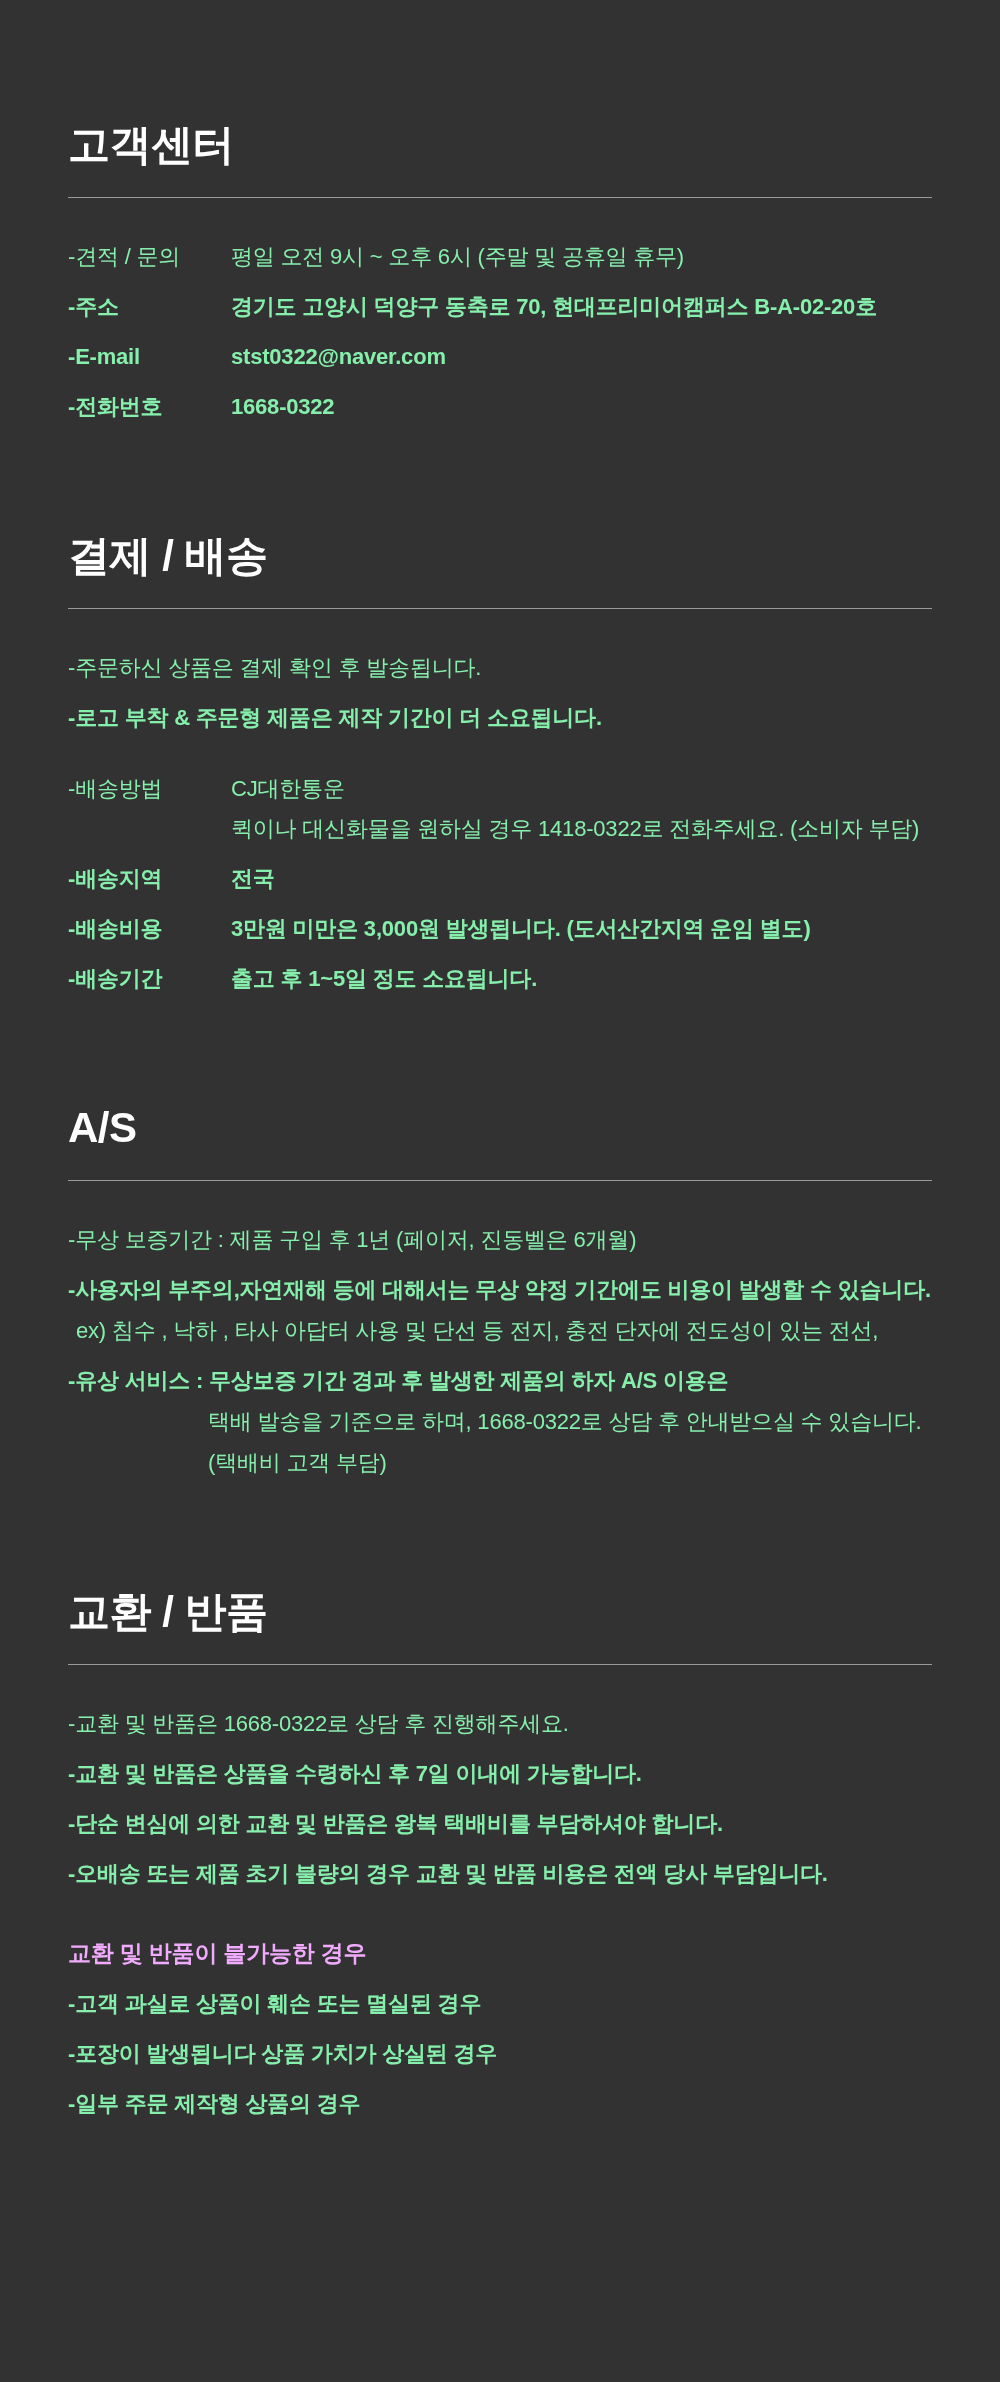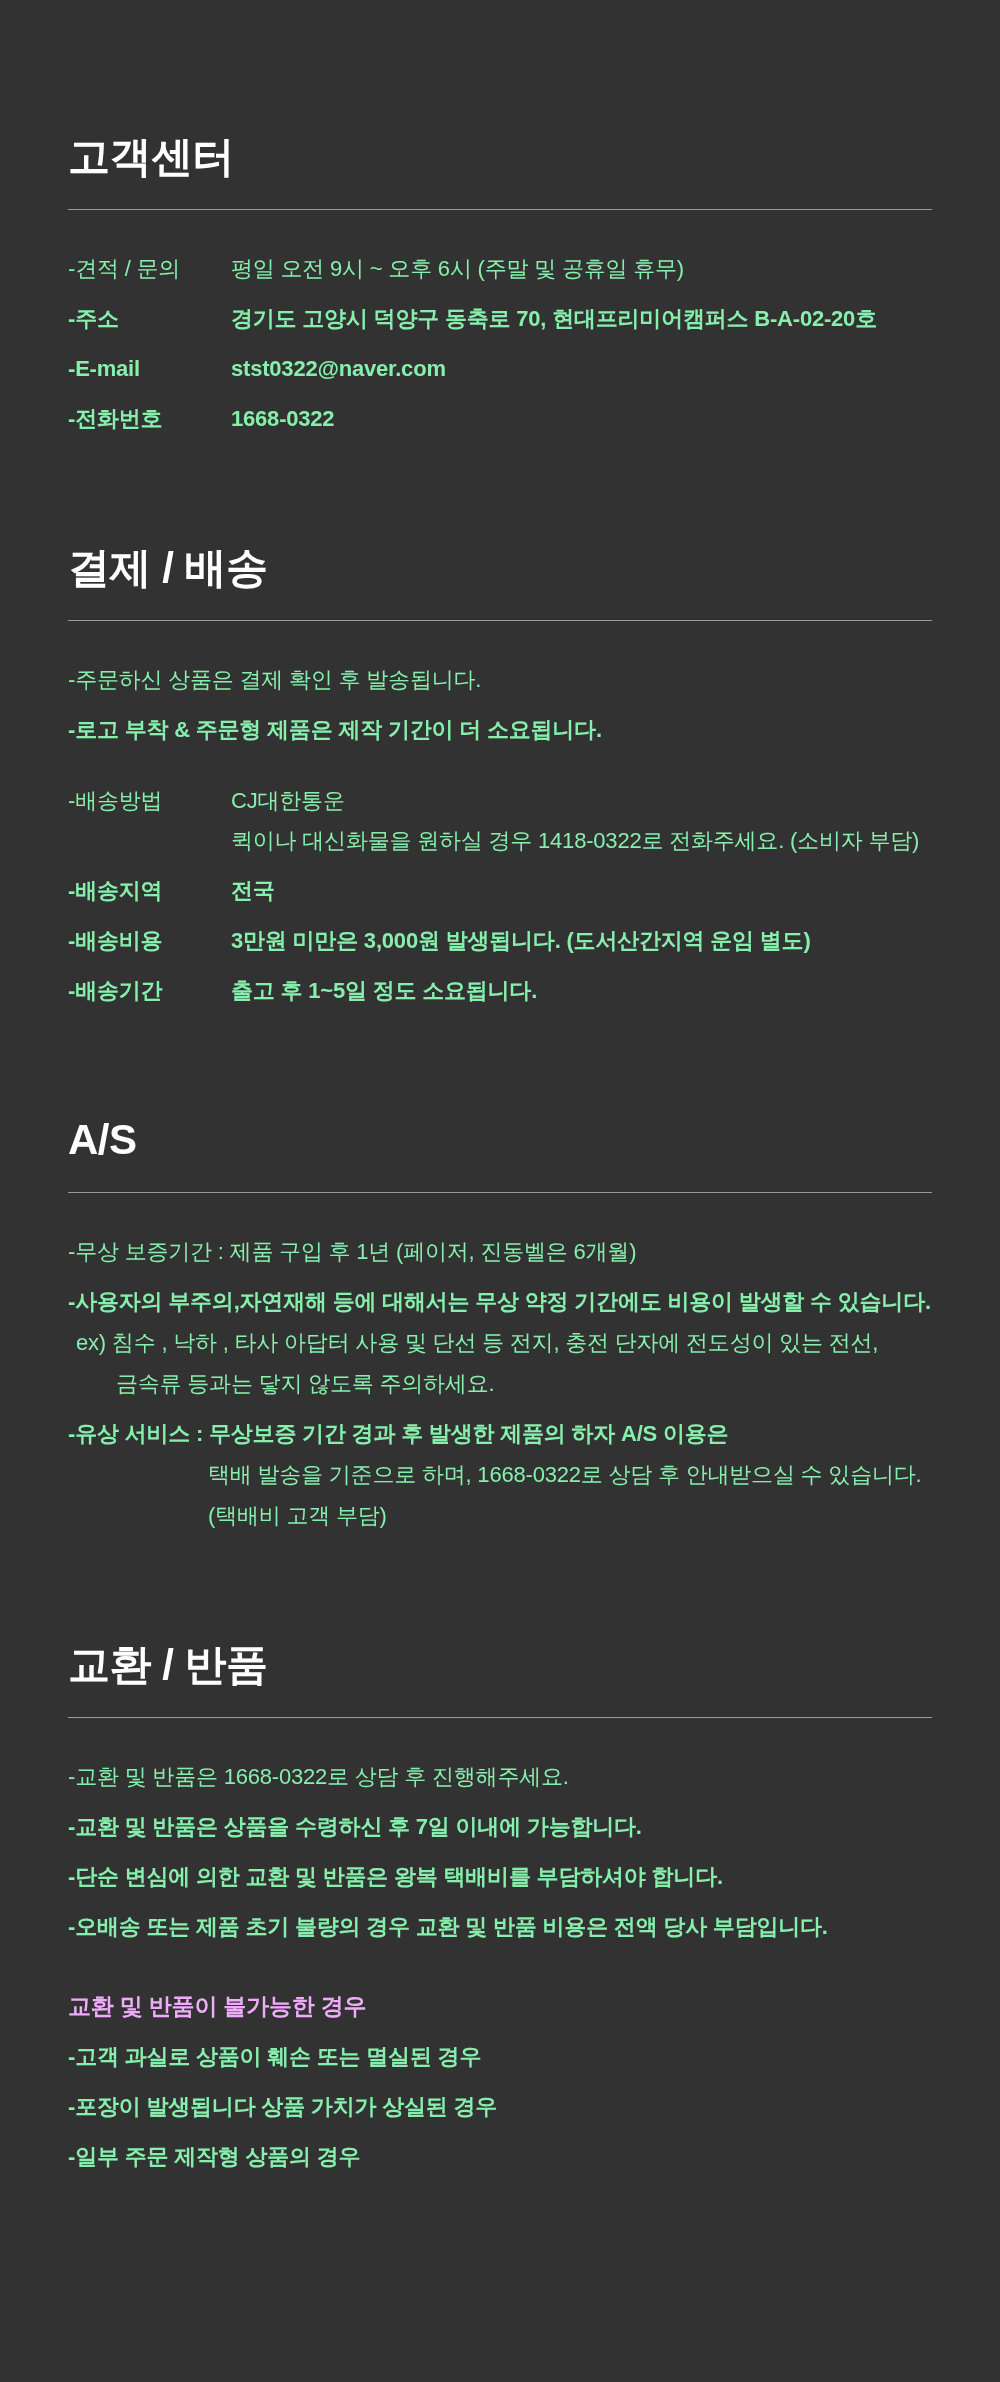--- a/index.html
+++ b/index.html
@@ -7,21 +7,21 @@
     background:#323232;
     font-family:"Liberation Sans","DejaVu Sans",sans-serif;
     color:#fdfdfd;
     -webkit-font-smoothing:antialiased;
   }
   .page{
     position:relative;
     width:1000px;
     height:2382px;
     box-sizing:border-box;
-    padding:12px 68px;
+    padding:0 68px;
     background:#323232;
     overflow:hidden;
   }
   .section-title{
     font-size:42px;
     font-weight:800;
     line-height:50px;
     letter-spacing:-0.5px;
     color:#ffffff;
     margin:0;
@@ -128,21 +128,20 @@
     </div>
   </section>
 
   <section>
     <h2 class="section-title mt-section">A/S</h2>
     <hr class="divider">
     <div>
       <div class="tline after-divider">-무상 보증기간 : 제품 구입 후 1년 (페이저, 진동벨은 6개월)</div>
       <div class="tline gap-new">-사용자의 부주의,자연재해 등에 대해서는 무상 약정 기간에도 비용이 발생할 수 있습니다.</div>
       <div class="tline gap-cont indent-ex">ex) 침수 , 낙하 , 타사 아답터 사용 및 단선 등 전지, 충전 단자에 전도성이 있는 전선,</div>
-      <div class="tline gap-cont indent-mid">금속류 등과는 닿지 않도록  주의하세요.</div>
       <div class="tline gap-new">-유상 서비스 : 무상보증 기간 경과 후 발생한 제품의 하자 A/S 이용은</div>
       <div class="tline gap-cont indent-big">택배 발송을 기준으로 하며, 1668-0322로 상담 후 안내받으실 수 있습니다.</div>
       <div class="tline gap-cont indent-big">(택배비 고객 부담)</div>
     </div>
   </section>
 
   <section>
     <h2 class="section-title mt-section">교환 / 반품</h2>
     <hr class="divider">
     <div>

